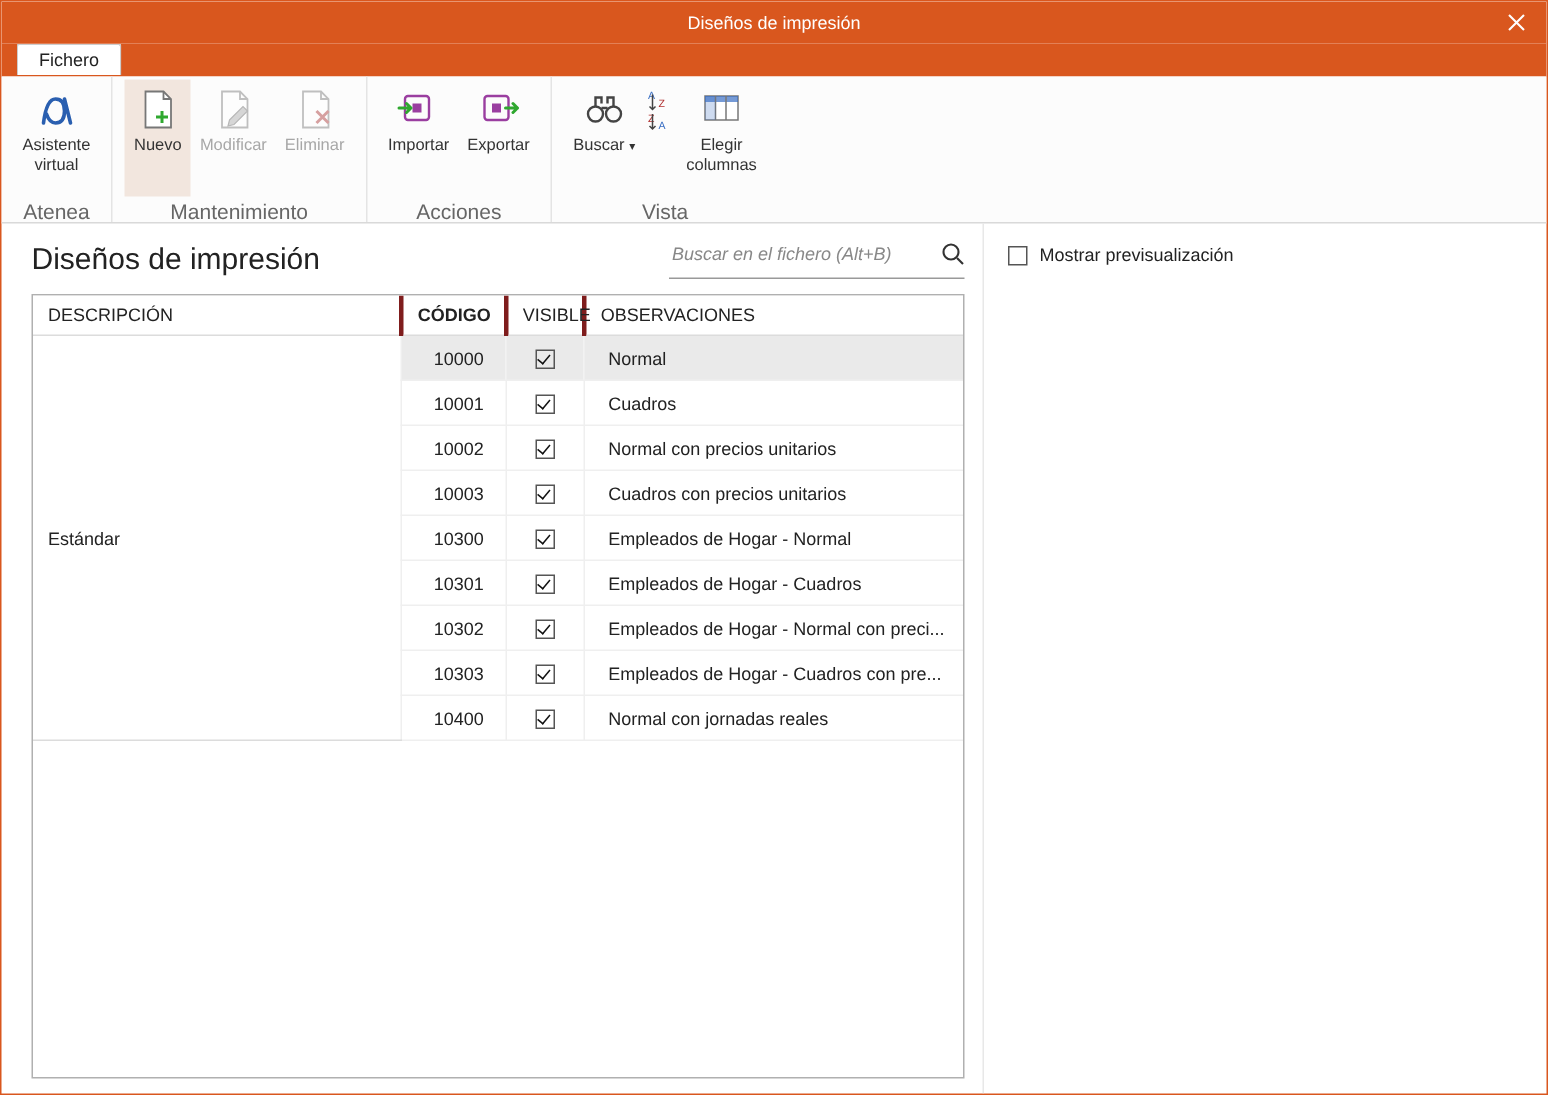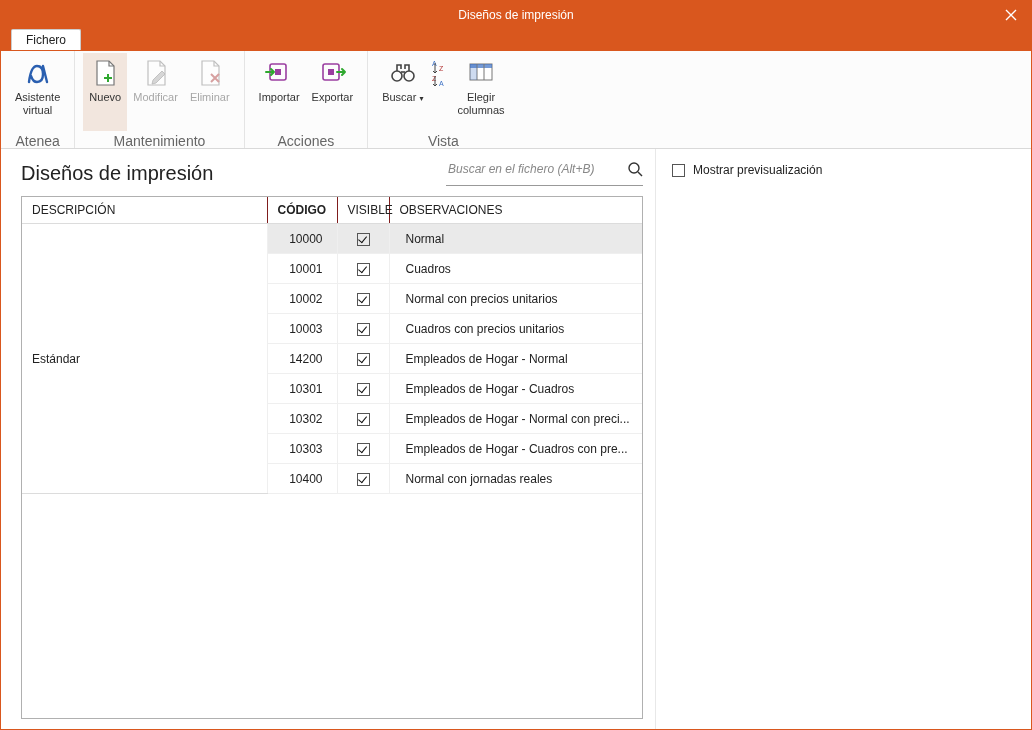--- a/index.html
+++ b/index.html
@@ -166,21 +166,21 @@
     width: 100%;
     border-collapse: collapse;
     table-layout: fixed;
   }
   thead th {
     font-size: 12px;
     font-weight: 400;
     color: #222;
     text-align: left;
     padding: 6px 10px;
-    border-right: 1px solid #7f1d1d;
+    border-right: 3px solid #7f1d1d;
     border-bottom: 1px solid #dcdcdc;
     background: #fff;
     white-space: nowrap;
   }
   thead th.sort { font-weight: 700; }
   thead th:last-child { border-right: none; }
   tbody td {
     font-size: 12px;
     color: #222;
     padding: 7px 10px;
@@ -422,21 +422,21 @@
               <td class="code-cell data-cell">10002</td>
               <td class="visible-cell data-cell"><span class="chk checked"></span></td>
               <td class="col-obs data-cell">Normal con precios unitarios</td>
             </tr>
             <tr>
               <td class="code-cell data-cell">10003</td>
               <td class="visible-cell data-cell"><span class="chk checked"></span></td>
               <td class="col-obs data-cell">Cuadros con precios unitarios</td>
             </tr>
             <tr>
-              <td class="code-cell data-cell">14200</td>
+              <td class="code-cell data-cell">10300</td>
               <td class="visible-cell data-cell"><span class="chk checked"></span></td>
               <td class="col-obs data-cell">Empleados de Hogar - Normal</td>
             </tr>
             <tr>
               <td class="code-cell data-cell">10301</td>
               <td class="visible-cell data-cell"><span class="chk checked"></span></td>
               <td class="col-obs data-cell">Empleados de Hogar - Cuadros</td>
             </tr>
             <tr>
               <td class="code-cell data-cell">10302</td>

